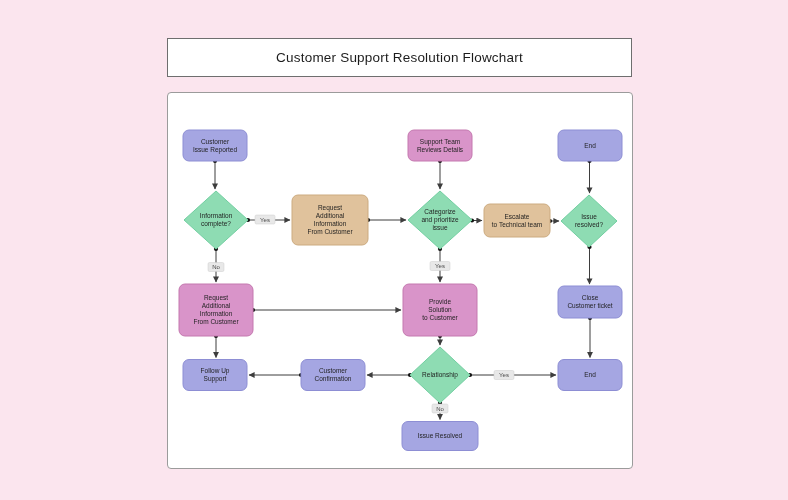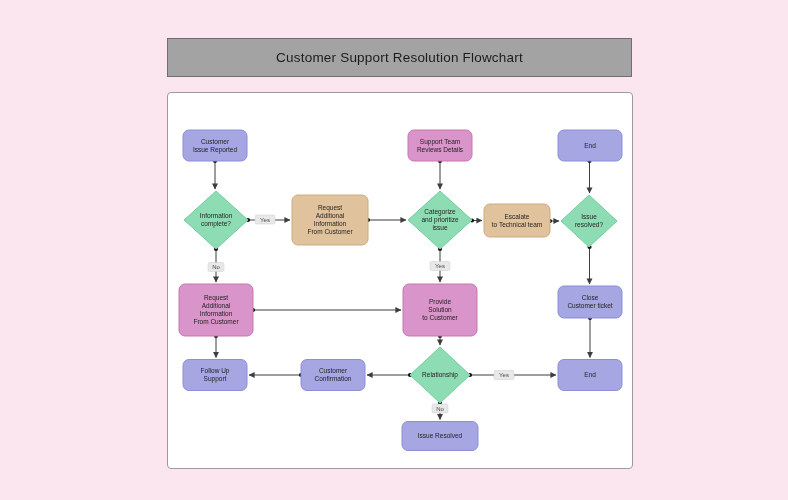--- a/index.html
+++ b/index.html
@@ -6,21 +6,21 @@
   body{
     width:788px;height:500px;
     font-family:"Liberation Sans","DejaVu Sans",sans-serif;
     overflow:hidden;
   }
   .page{
     position:relative;width:788px;height:500px;
   }
   .title-card{
     position:absolute;left:167px;top:38px;width:465px;height:39px;
-    background:#a3a3a3;border:1.5px solid #6e6e6e;
+    background:#ffffff;border:1.5px solid #6e6e6e;
     display:flex;align-items:center;justify-content:center;
     box-sizing:border-box;
   }
   .title-card span{
     font-size:13.5px;color:#1c1c1c;letter-spacing:.2px;
   }
   .canvas-panel{
     position:absolute;left:167px;top:92px;width:466px;height:377px;
     background:#ffffff;border:1px solid #9b9b9b;border-radius:4px;
     box-sizing:border-box;

